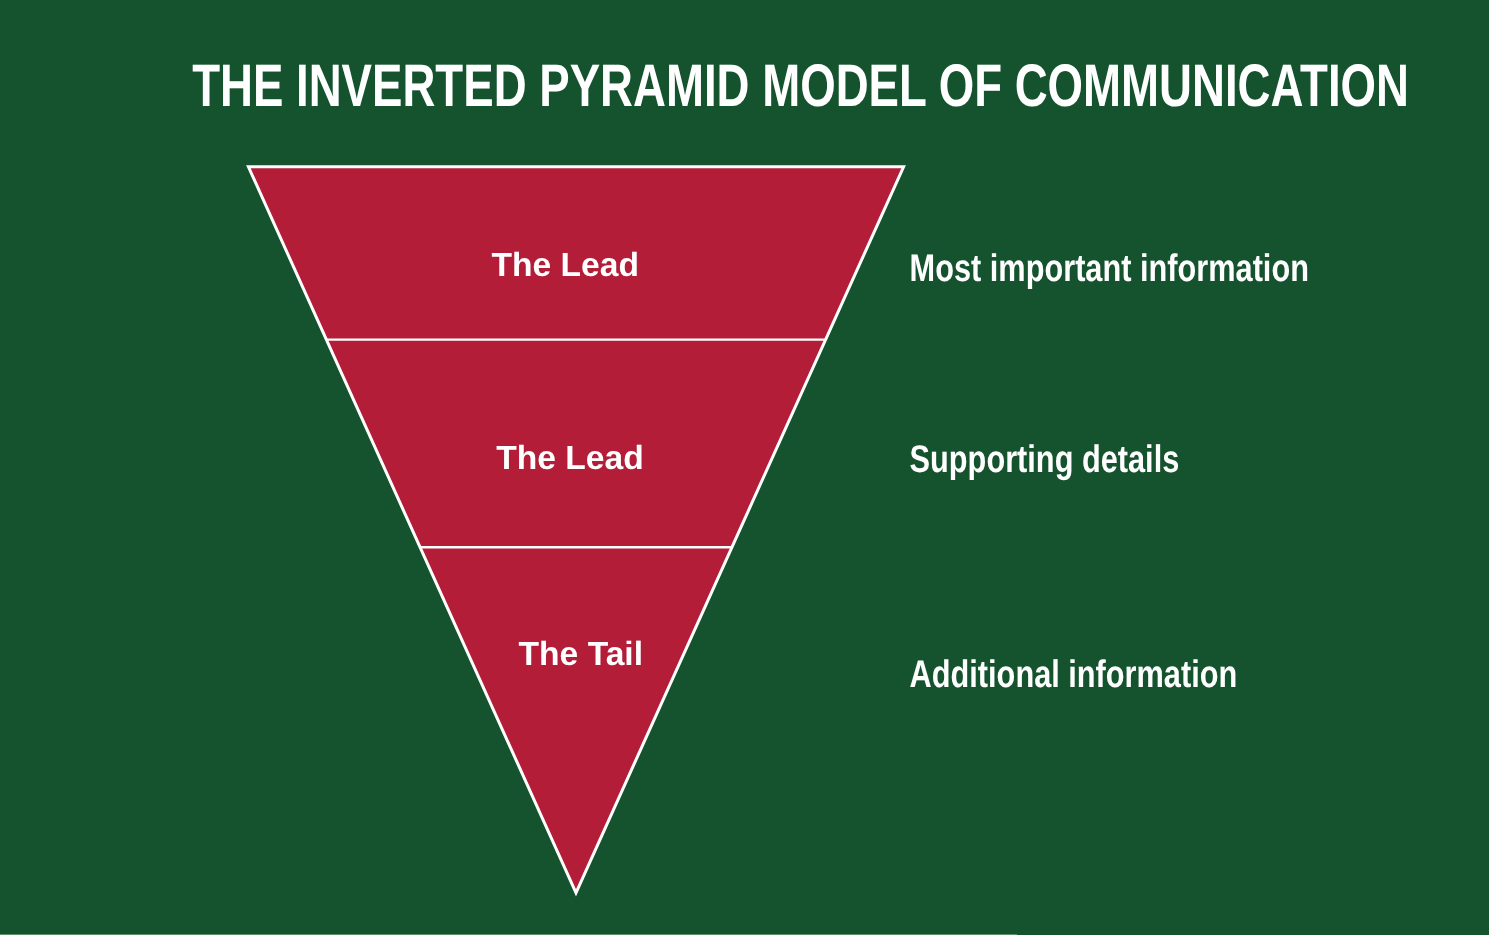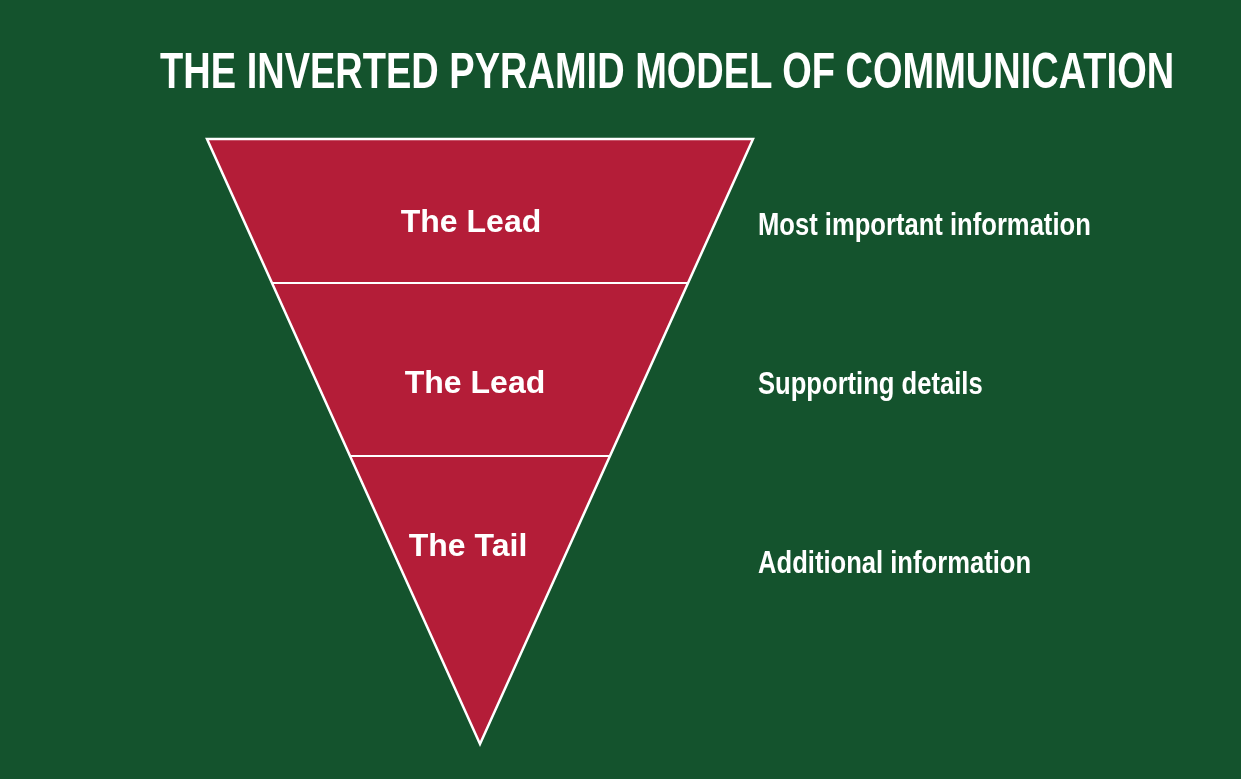--- a/index.html
+++ b/index.html
@@ -44,27 +44,27 @@
   }
   svg.pyramid-svg line {
     stroke: #FFFFFF;
     stroke-width: 2;
   }
 
   .tier-label {
     position: absolute;
     transform: translate(-50%, -50%);
     color: #FFFFFF;
-    font-size: 32px;
+    font-size: 28px;
     font-weight: 700;
     white-space: nowrap;
   }
   .tier-label.lead { left: 471px; top: 221px; }
   .tier-label.body { left: 475px; top: 382px; }
-  .tier-label.tail { left: 468px; top: 545px; }
+  .tier-label.tail { left: 484px; top: 545px; }
 
   .desc-label {
     position: absolute;
     left: 758px;
     transform: translateY(-50%) scaleX(0.8);
     transform-origin: left center;
     color: #FFFFFF;
     font-size: 32px;
     font-weight: 700;
     white-space: nowrap;

